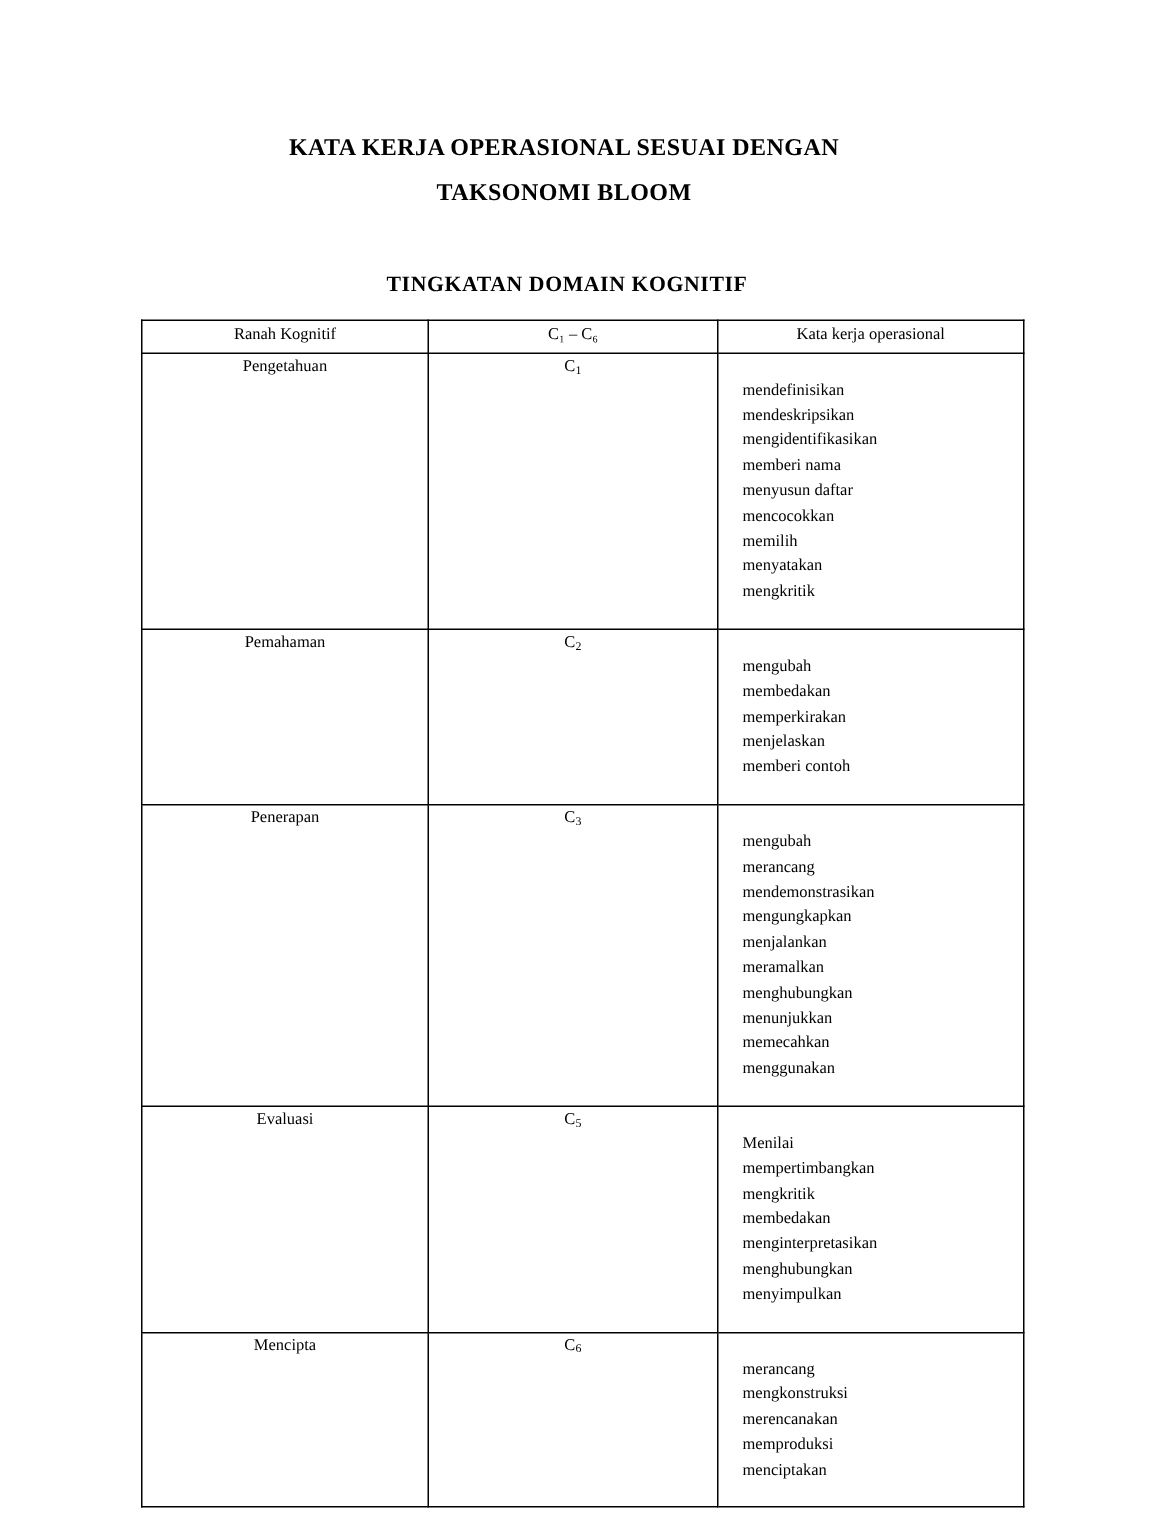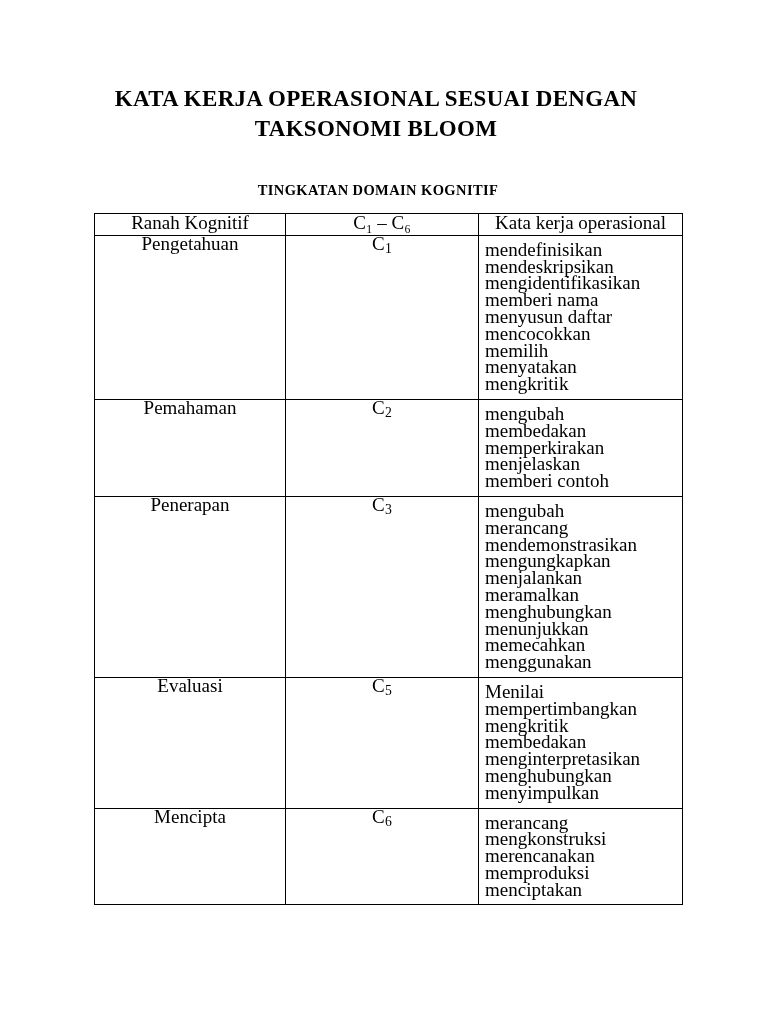--- a/index.html
+++ b/index.html
@@ -23,21 +23,21 @@
 
   
   .title-block {
     position: absolute;
     top: 84px;
     left: 0;
     width: 768px;
     text-align: center;
   }
   .title-line {
-    font-size: 23px;
+    font-size: 16px;
     font-weight: bold;
     letter-spacing: 0.3px;
     line-height: 30px;
     white-space: nowrap;
   }
   .title-inner {
     display: inline-block;
     text-align: left;
     margin-left: -16px;
   }
@@ -60,37 +60,37 @@
     top: 213px;
     left: 94px;
     width: 588px;
     border-collapse: collapse;
     table-layout: fixed;
   }
   .kko-table td {
     border: 1px solid #000000;
     vertical-align: top;
     padding: 0;
-    font-size: 19px;
+    font-size: 11px;
     line-height: 16.8px;
   }
   .col-domain  { width: 191px; }
   .col-code    { width: 193px; }
   .col-verbs   { width: 204px; }
 
   .cell-center {
     text-align: center;
     padding: 2px 4px 4px 4px;
   }
   .cell-verbs {
     text-align: left;
     padding: 2px 4px 4px 25px;
   }
   .verb-list {
-    margin: 6px;
+    margin: 16px;
     padding: 0;
     list-style: none;
   }
   .verb-list li {
     line-height: 16.8px;
     white-space: nowrap;
   }
   .code-cell { letter-spacing: 0.2px; }
   .code-cell sub {
     font-size: 0.72em;

